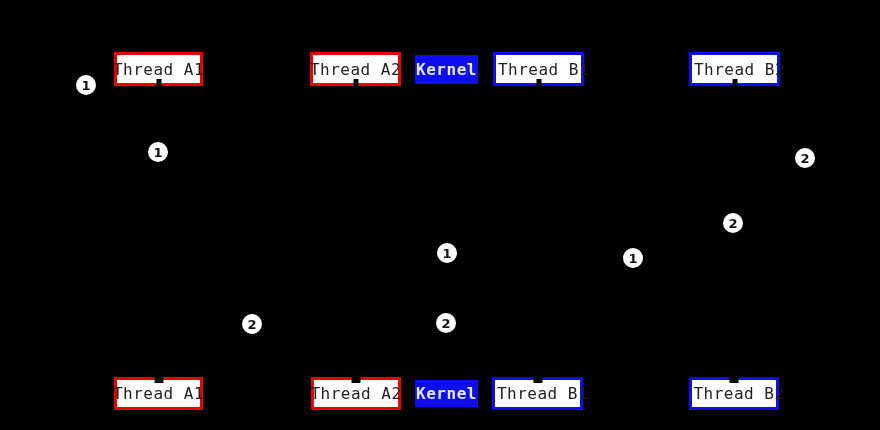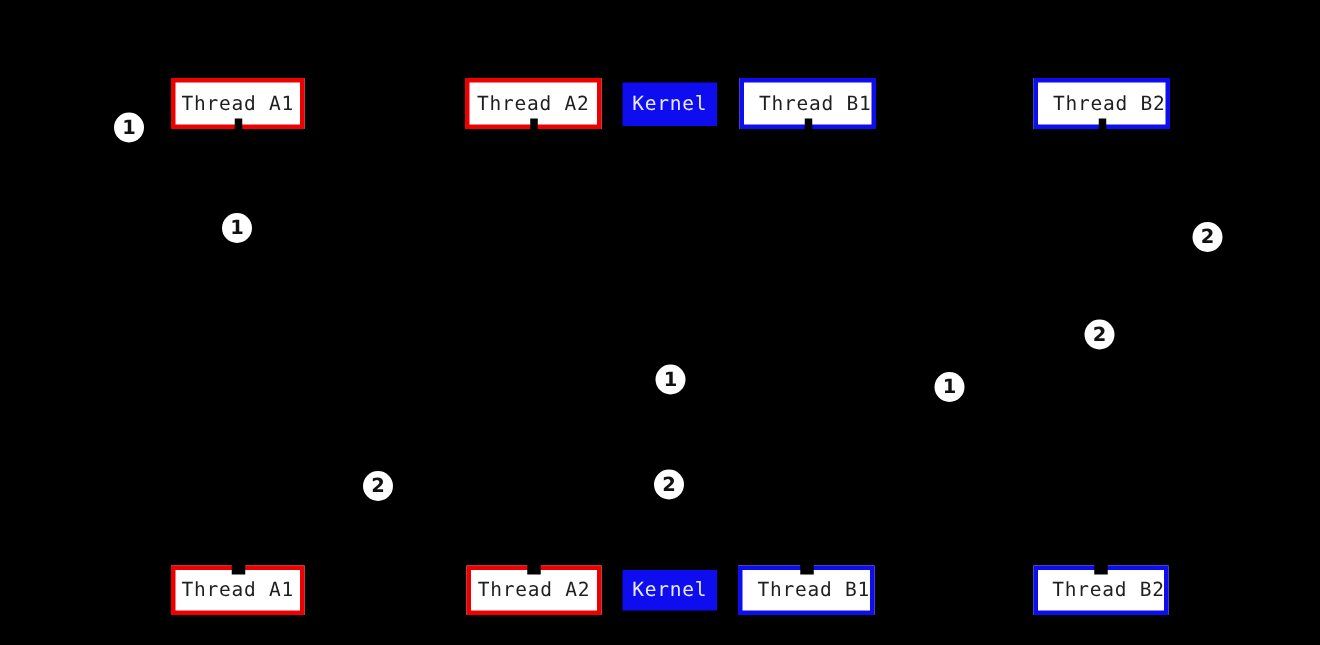--- a/index.html
+++ b/index.html
@@ -27,26 +27,26 @@
     align-items: center;
     justify-content: center;
   }
   .box.thread-a { border: 3px solid var(--thread-a, #ee0000); }
   .box.thread-b { border: 3px solid var(--thread-b, #0d0df0); padding-left: 10px; }
   .box.kernel {
     background: var(--kernel-fill, #0d0df0);
     border: none;
   }
   .box-label {
-    font-size: 13px;
+    font-size: 16px;
     letter-spacing: 0.5px;
     color: var(--box-text, #1f1f1f);
     white-space: nowrap;
   }
-  .box.kernel .box-label { color: var(--kernel-text, #e8e8ff); }
+  .box.kernel .box-label { color: var(--kernel-text, #e8e8ff); font-weight: bold; }
   
   .box.tick-bottom::after,
   .box.tick-top::after {
     content: "";
     position: absolute;
     left: 50%;
     transform: translateX(-50%);
     background: #000;
   }
   .box.tick-bottom::after { bottom: -4px; width: 5px; height: 8px; }

